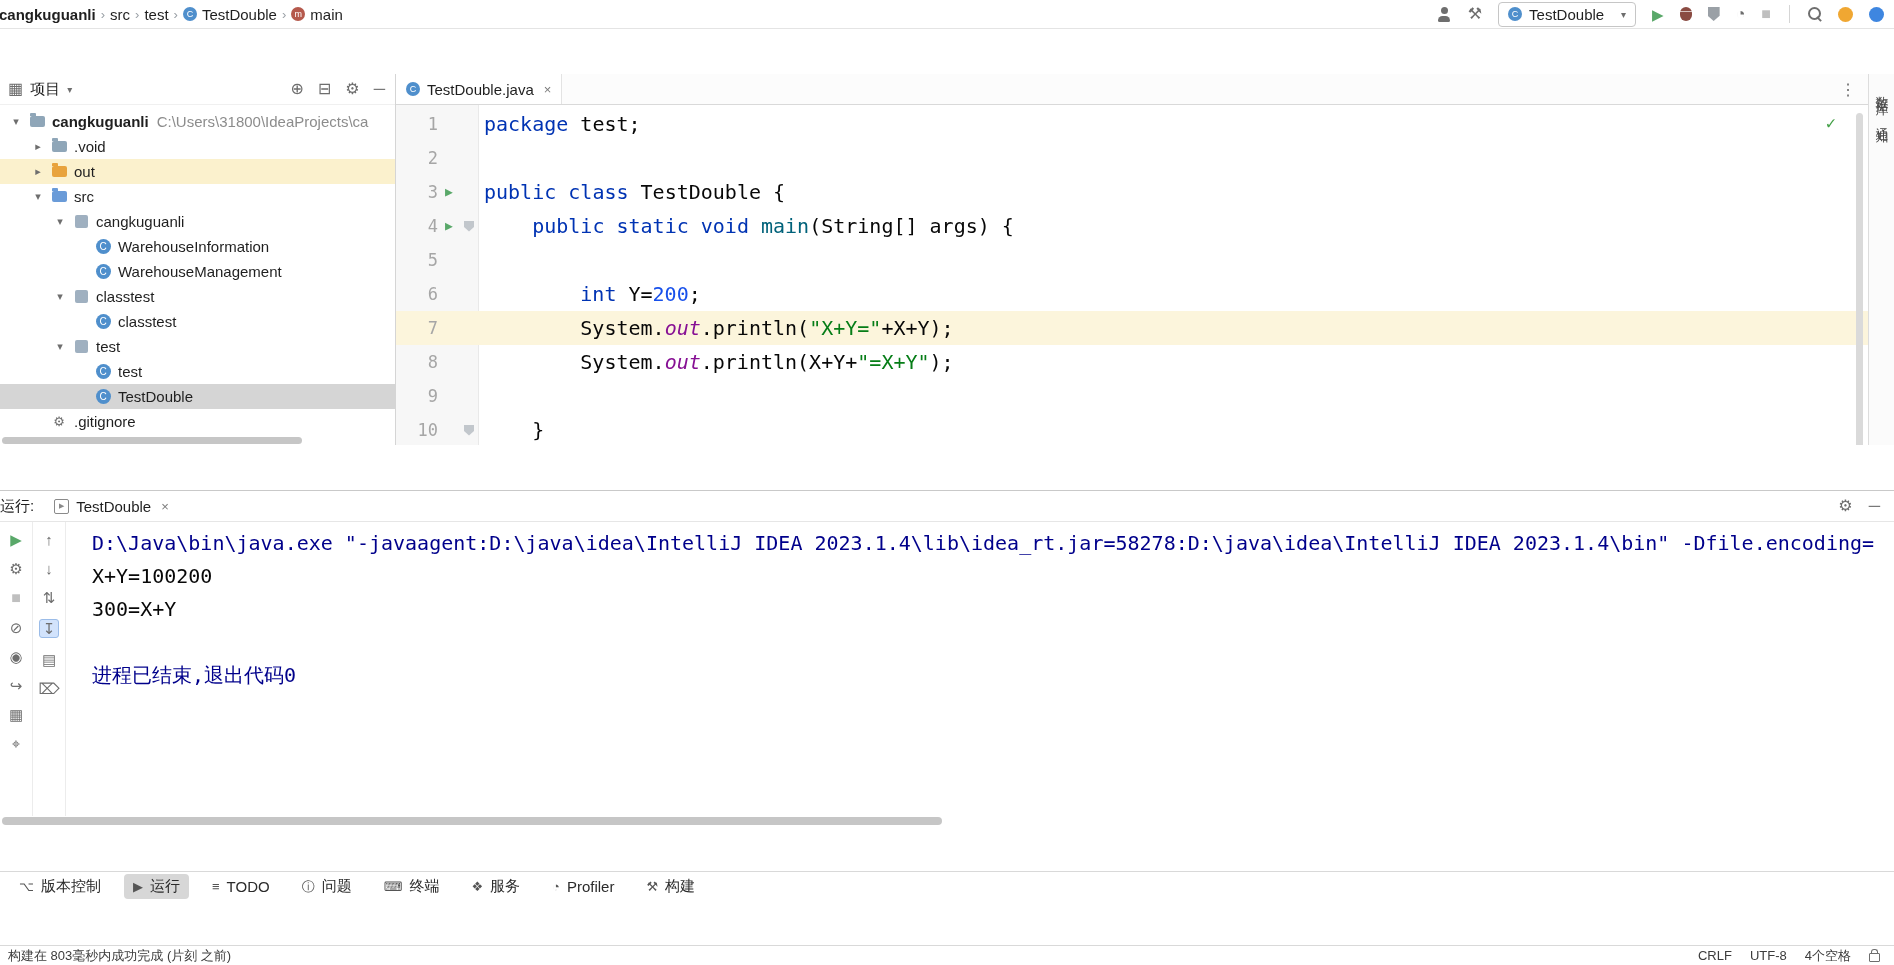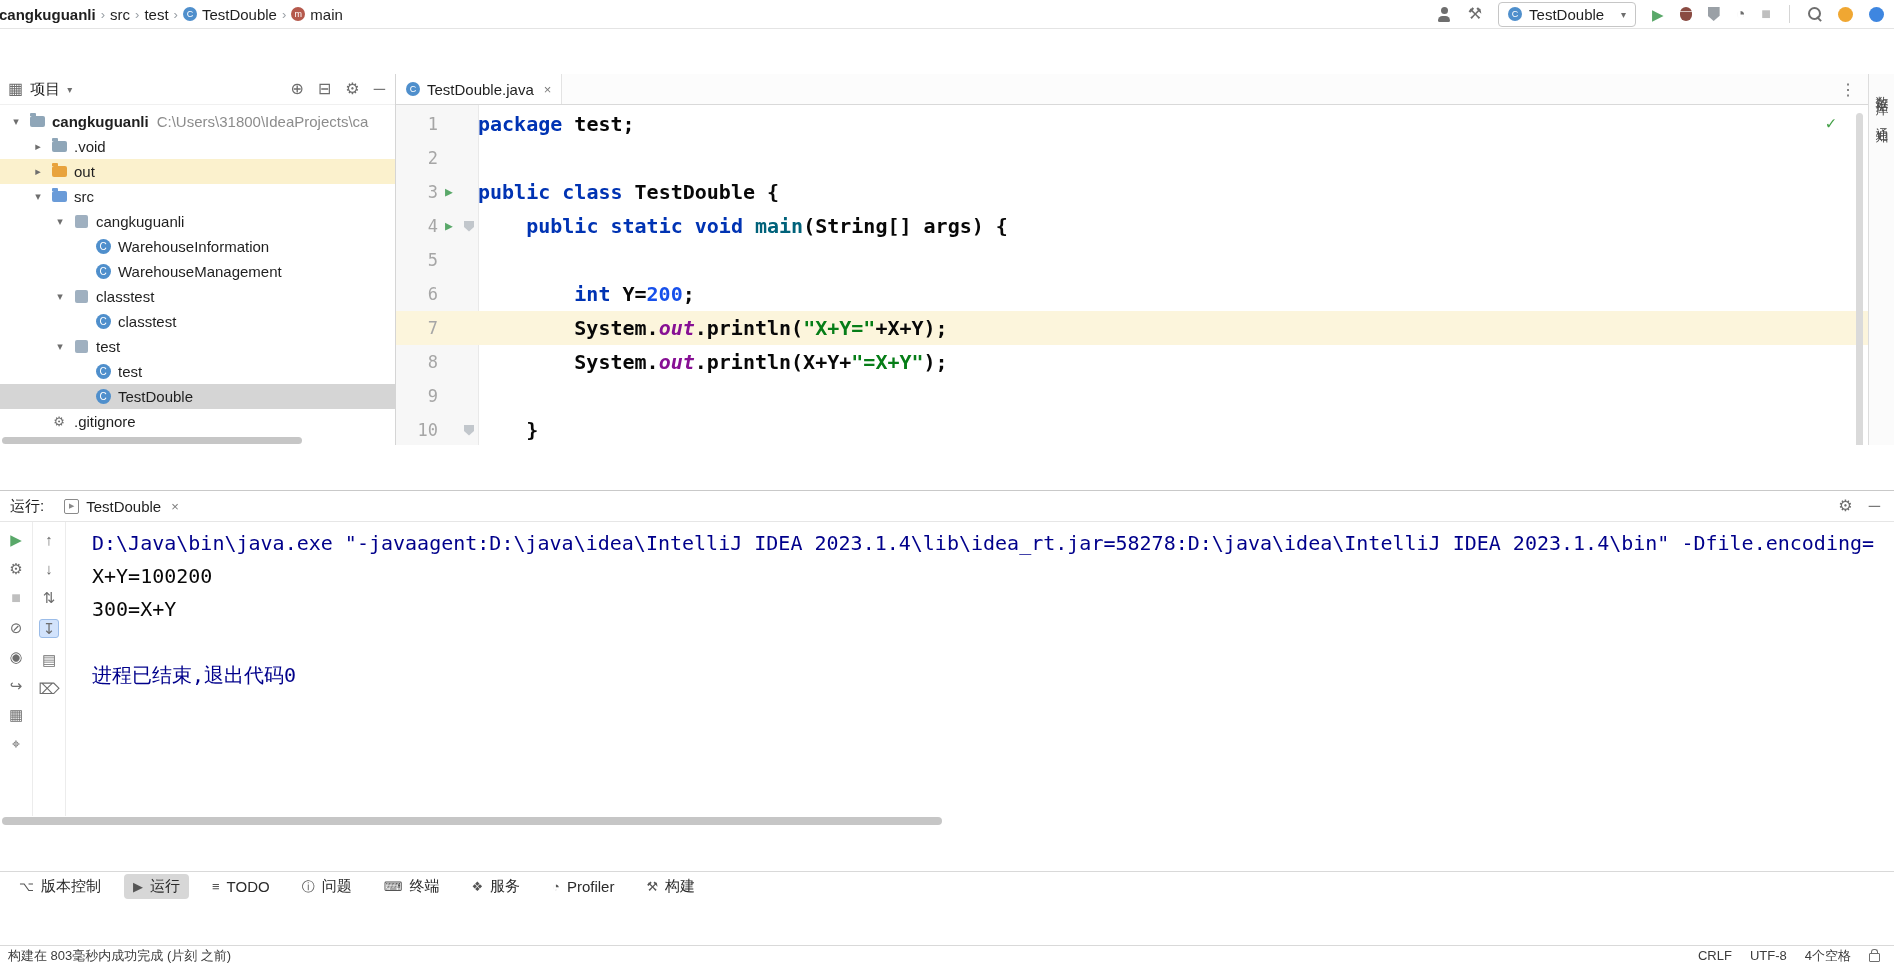--- a/index.html
+++ b/index.html
@@ -82,37 +82,37 @@
   .editor{flex:1 1 auto;position:relative;background:#fff;overflow:hidden;font-family:"DejaVu Sans Mono",monospace;padding-top:2px;}
   .gutter-bg{position:absolute;left:0;top:0;bottom:0;width:82px;background:#F7F7F7;border-right:1px solid #E9E9E9;}
   #code-lines{position:relative;}
   .code-line{display:flex;align-items:center;height:34px;line-height:34px;font-size:20px;white-space:pre;}
   .code-line.cur{background:#FCF5DC;}
   .gnum{flex:0 0 42px;text-align:right;color:#A6A6A6;font-size:17px;font-family:"DejaVu Sans Mono",monospace;}
   .gcell{flex:0 0 22px;display:flex;align-items:center;justify-content:center;}
   .gfold{flex:0 0 18px;}
   .runarrow{color:#59A869;font-size:13px;}
   .gshield{width:10px;height:11px;background:#C2C7CC;clip-path:polygon(0 0,100% 0,100% 60%,50% 100%,0 60%);}
-  .code{font-weight:bold;}
+  .code{padding-left:6px;}
   .tk-k{color:#0033B3;}
   .tk-p{color:#080808;}
   .tk-s{color:#067D17;}
   .tk-n{color:#1750EB;}
   .tk-f{color:#871094;font-style:italic;}
   .tk-m{color:#00627A;}
   .edit-check{position:absolute;top:8px;right:32px;color:#43A047;font-size:17px;}
   .edit-vscroll{position:absolute;right:5px;top:8px;width:7px;height:468px;border-radius:4px;background:#DADADA;}
 
   
   .stripe{flex:0 0 25px;border-left:1px solid #DDDDDD;background:#FBFBFB;display:flex;flex-direction:column;align-items:center;padding-top:12px;gap:22px;}
   .stripe-item{writing-mode:vertical-rl;font-size:13px;color:#454545;letter-spacing:3px;}
 
   
   .runpanel{flex:0 0 335px;border-top:1px solid #C9C9C9;display:flex;flex-direction:column;background:#fff;min-height:0;}
-  .run-header{flex:0 0 30px;display:flex;align-items:center;border-bottom:1px solid #E6E6E6;padding-left:10px;font-size:15px;text-align:center;}
+  .run-header{flex:0 0 30px;display:flex;align-items:center;border-bottom:1px solid #E6E6E6;font-size:15px;text-align:center;}
   .run-label{margin-right:10px;}
   .run-tab{display:flex;align-items:center;gap:7px;height:30px;padding:0 10px;}
   .rtico{width:13px;height:13px;border:1px solid #8A8A8A;border-radius:2px;display:inline-flex;align-items:center;justify-content:center;font-size:7px;color:#8A8A8A;}
   .run-header-right{margin-left:auto;display:flex;align-items:center;gap:16px;padding-right:14px;}
   .run-body{flex:1 1 auto;display:flex;min-height:0;}
   .tcol{flex:0 0 32px;display:flex;flex-direction:column;align-items:center;padding-top:10px;gap:14px;border-right:1px solid #ECECEC;}
   .tsel{display:inline-flex;align-items:center;justify-content:center;background:#D2E3FC;border:1px solid #9BBCE8;border-radius:3px;padding:1px 3px;}
   .console{flex:1 1 auto;overflow:hidden;padding:5px 0 0 26px;font-family:"DejaVu Sans Mono",monospace;font-size:20px;line-height:33px;white-space:pre;}
   .cl-system{color:#00008B;}
   .cl-normal{color:#080808;}

